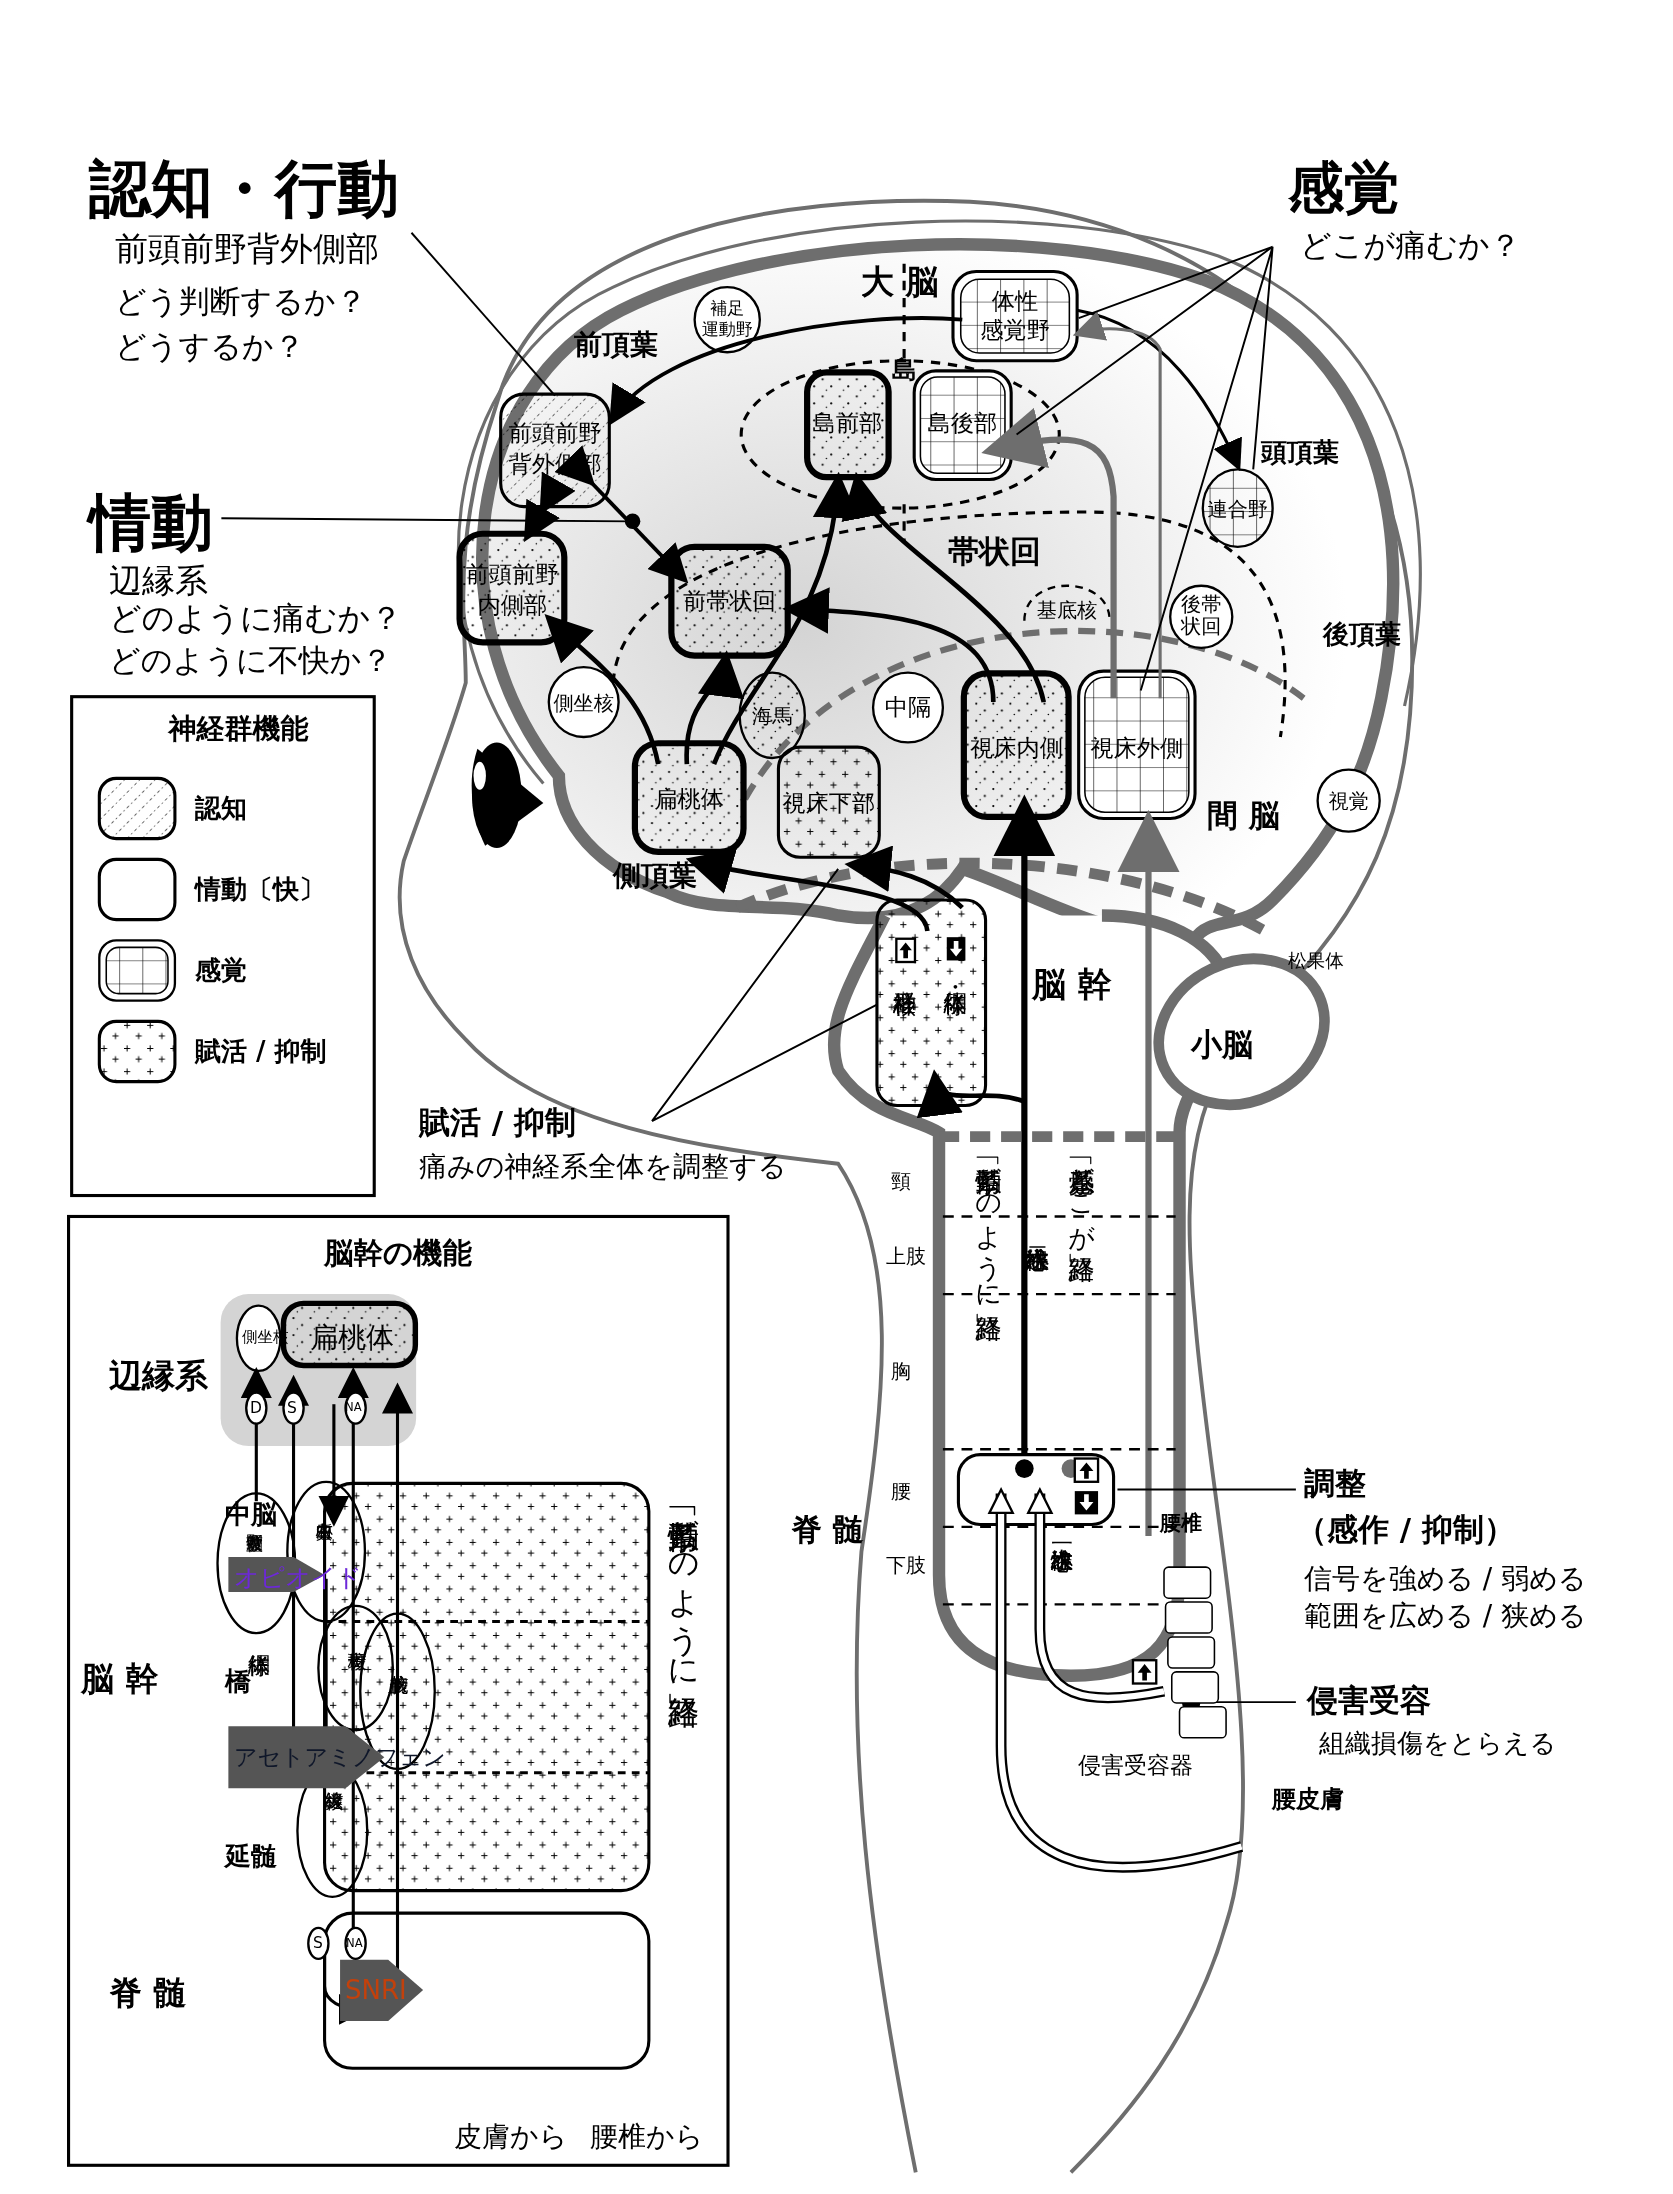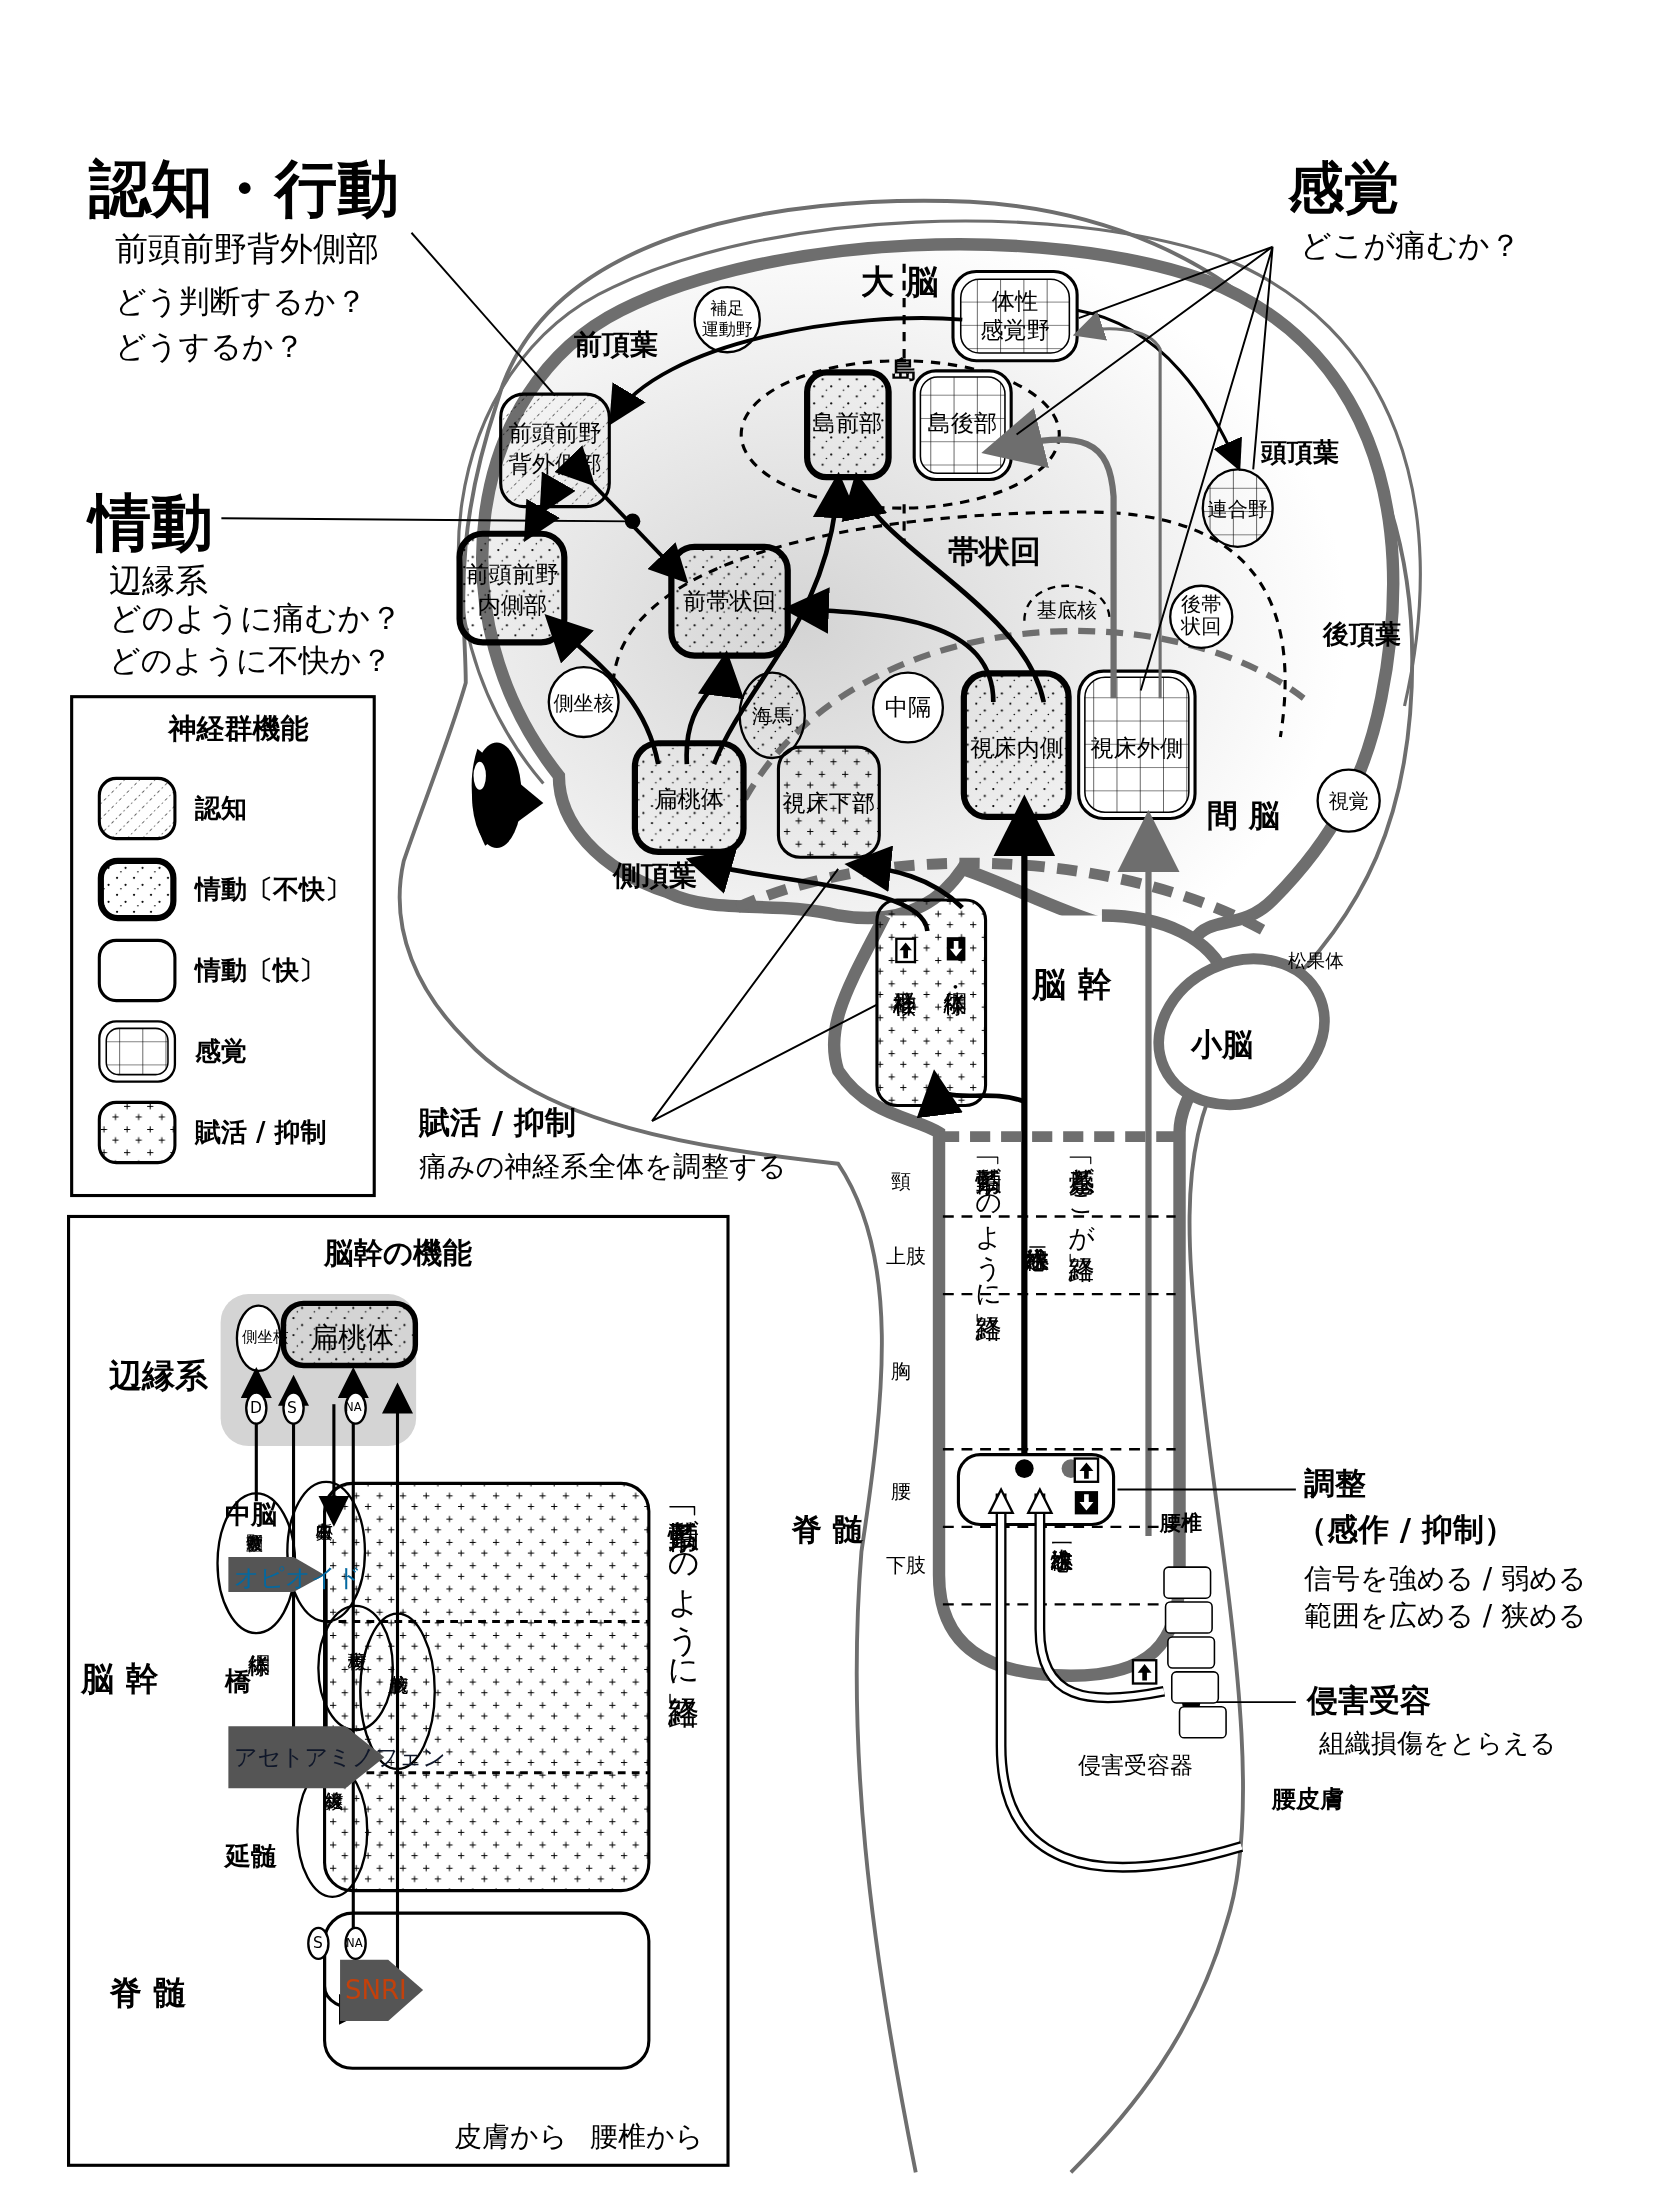--- a/index.html
+++ b/index.html
@@ -305,26 +305,20 @@
 <div style="position:absolute;left:71px;top:710px;width:303px;text-align:center;font-size:28px;font-weight:bold;padding-left:16px;">神経群機能</div>
 <div style="position:absolute;left:97px;top:768px;">
   <div style="display:flex;align-items:center;height:81px;">
     <svg width="81" height="65" style="position:static" viewBox="0 0 105 84">
         <rect x="3" y="3" width="98" height="78" rx="22" fill="url(#pHatch)" stroke="#000" stroke-width="4"></rect>
       </svg>
     <span style="margin-left:17px;font-size:26px;font-weight:bold;">認知</span>
   </div>
   <div style="display:flex;align-items:center;height:81px;">
     <svg width="81" height="65" style="position:static" viewBox="0 0 105 84">
-        <rect x="5" y="5" width="94" height="74" rx="22" fill="url(#pDots)" stroke="#000" stroke-width="8"></rect>
-      </svg>
-    <span style="margin-left:17px;font-size:26px;font-weight:bold;">情動〔不快〕</span>
-  </div>
-  <div style="display:flex;align-items:center;height:81px;">
-    <svg width="81" height="65" style="position:static" viewBox="0 0 105 84">
         <rect x="3" y="3" width="98" height="78" rx="22" fill="#fff" stroke="#000" stroke-width="4"></rect>
       </svg>
     <span style="margin-left:17px;font-size:26px;font-weight:bold;">情動〔快〕</span>
   </div>
   <div style="display:flex;align-items:center;height:81px;">
     <svg width="81" height="65" style="position:static" viewBox="0 0 105 84">
         <rect x="3" y="3" width="98" height="78" rx="22" fill="#fff" stroke="#000" stroke-width="3"></rect>
         <rect x="12" y="12" width="80" height="60" rx="16" fill="url(#pGrid)" stroke="#000" stroke-width="2"></rect>
       </svg>
     <span style="margin-left:17px;font-size:26px;font-weight:bold;">感覚</span>
@@ -351,18 +345,18 @@
 <div style="position:absolute;left:345px;top:1400px;font-size:11.6px;">NA</div>
 <div style="position:absolute;left:313px;top:1934px;font-size:15.5px;">S</div>
 <div style="position:absolute;left:346px;top:1936px;font-size:11.6px;">NA</div>
 <div class="vtext" style="position:absolute;left:244px;top:1521px;font-size:17px;">腹側被蓋野</div>
 <div class="vtext" style="position:absolute;left:314px;top:1509px;font-size:17px;">中心灰白質</div>
 <div class="vtext" style="position:absolute;left:244px;top:1637px;font-size:22px;">網様体</div>
 <div class="vtext" style="position:absolute;left:344px;top:1637px;font-size:18.6px;">青斑核</div>
 <div class="vtext" style="position:absolute;left:386px;top:1660px;font-size:18.6px;">腕傍核</div>
 <div class="vtext" style="position:absolute;left:321px;top:1777px;font-size:18.6px;">大縫線核</div>
 <div class="vtext" style="position:absolute;left:663px;top:1497px;font-size:31px;">情動系「どのように」経路</div>
-<div style="position:absolute;left:234px;top:1561px;font-size:25px;color:#0369a1;">オピオイド</div>
+<div style="position:absolute;left:234px;top:1561px;font-size:25px;color:#6d28d9;">オピオイド</div>
 <div style="position:absolute;left:234px;top:1742px;font-size:23px;color:#0f172a;">アセトアミノフェン</div>
 <div style="position:absolute;left:345px;top:1975px;font-size:26px;color:#c2410c;">SNRI</div>
 <div style="position:absolute;left:454px;top:2118px;font-size:28px;">皮膚から</div>
 <div style="position:absolute;left:590px;top:2118px;font-size:28px;">腰椎から</div>
 
 
 </body></html>

